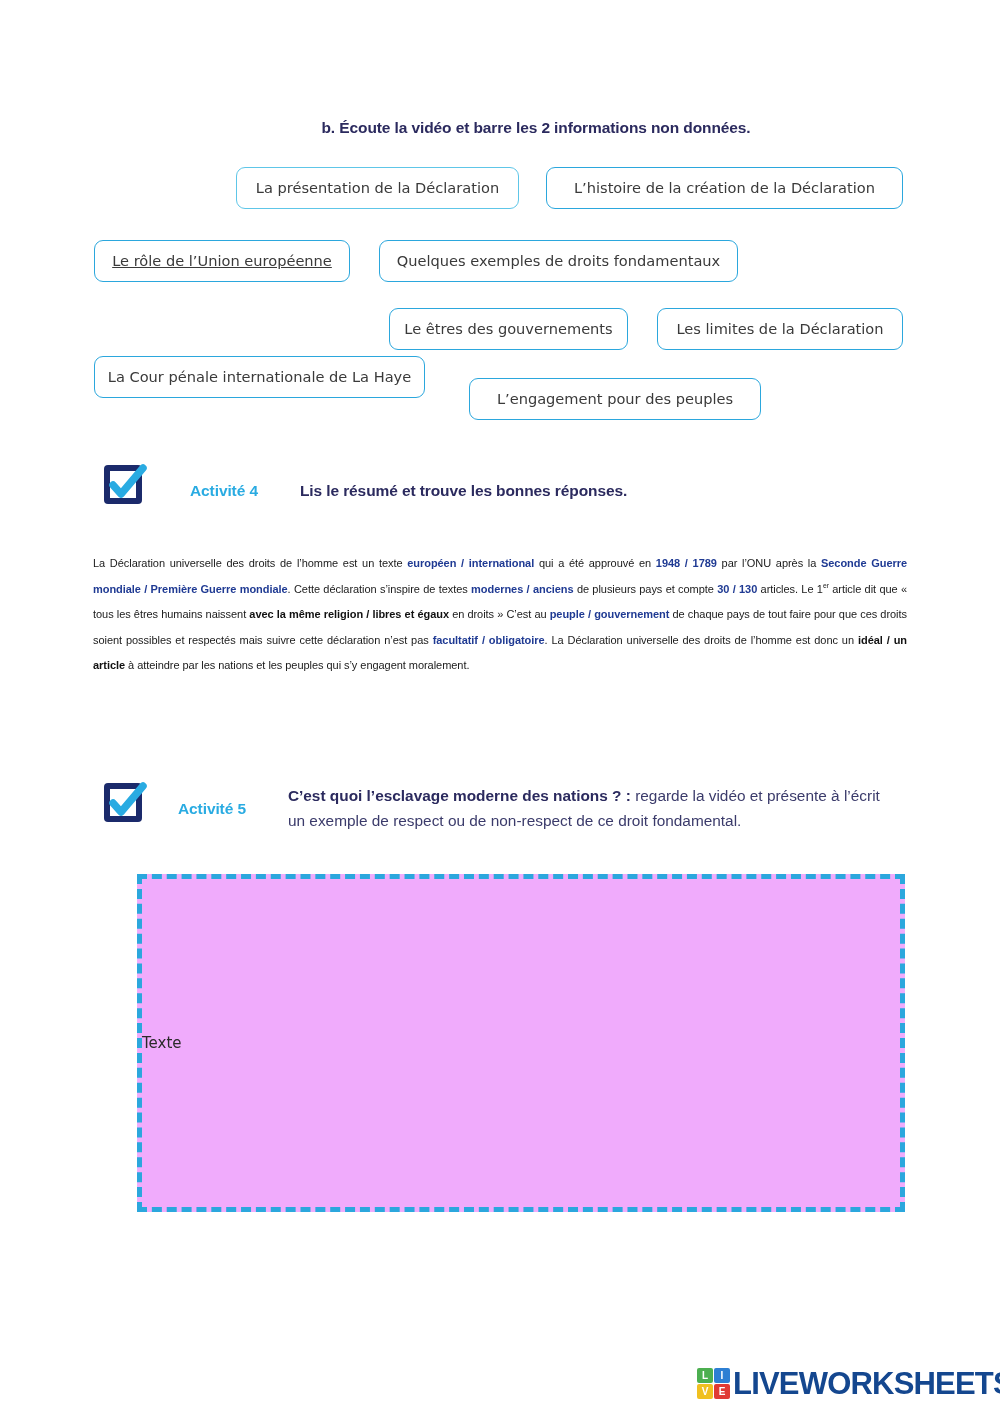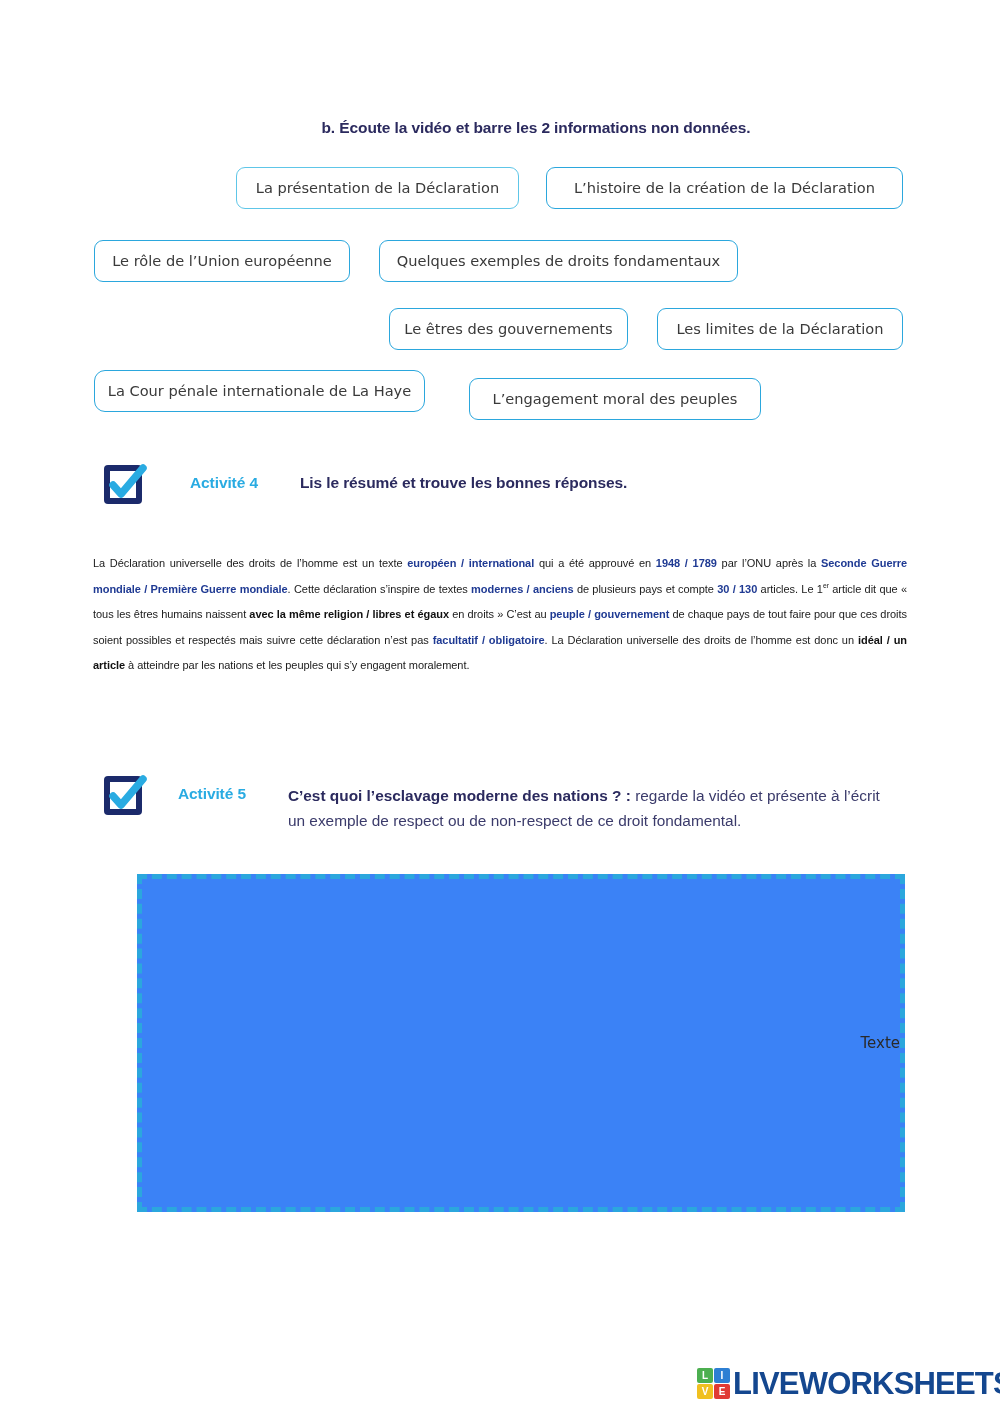--- a/index.html
+++ b/index.html
@@ -48,21 +48,21 @@
     padding: 0 10px;
     white-space: nowrap;
     line-height: 1;
   }
   .opt.strong-border { border-color: #2ba7dd; }
 
   
   .act {
     position: absolute;
     display: flex;
-    align-items: flex-start;
+    align-items: center;
   }
   .act-icon {
     position: relative;
     width: 47px;
     height: 47px;
     flex: 0 0 47px;
   }
   .act-icon svg { display: block; }
   .act-label {
     color: #29abe2;
@@ -105,24 +105,24 @@
 
   
   .answer-box {
     position: absolute;
     left: 137px;
     top: 874px;
     width: 768px;
     height: 338px;
     box-sizing: border-box;
     border: 5px dashed #2ba7dd;
-    background: #3b82f6;
-    display: flex;
-    align-items: center;
-    justify-content: flex-end;
+    background: #f0abfc;
+    display: flex;
+    align-items: center;
+    justify-content: flex-start;
   }
   .answer-placeholder {
     font-family: "DejaVu Sans", sans-serif;
     font-size: 15px;
     color: #2a2a2a;
   }
 
   
   .logo {
     position: absolute;
@@ -165,31 +165,31 @@
 </style>
 </head>
 <body>
 
 <div class="q-heading">b. Écoute la vidéo et barre les 2 informations non données.</div>
 
 <div class="opt" style="left:236px; top:167px; width:283px; height:42px;">La présentation de la Déclaration</div>
 
 <div class="opt strong-border" style="left:546px; top:167px; width:357px; height:42px;">L’histoire de la création de la Déclaration</div>
 
-<div class="opt strong-border" style="left:94px; top:240px; width:256px; height:42px;">Le rôle de l’Union européenne</div>
+<div class="opt strong-border" style="left:94px; top:240px; width:256px; height:42px;text-decoration:underline;">Le rôle de l’Union européenne</div>
 
 <div class="opt strong-border" style="left:379px; top:240px; width:359px; height:42px;">Quelques exemples de droits fondamentaux</div>
 
 <div class="opt strong-border" style="left:389px; top:308px; width:239px; height:42px;">Le êtres des gouvernements</div>
 
 <div class="opt strong-border" style="left:657px; top:308px; width:246px; height:42px;">Les limites de la Déclaration</div>
 
-<div class="opt strong-border" style="left:94px; top:370px; width:331px; height:42px;border-radius:11px;">La Cour pénale internationale de La Haye</div>
-
-<div class="opt strong-border" style="left:469px; top:378px; width:292px; height:42px;">L’engagement moral des peuples</div>
+<div class="opt strong-border" style="left:94px; top:356px; width:331px; height:42px;">La Cour pénale internationale de La Haye</div>
+
+<div class="opt strong-border" style="left:469px; top:378px; width:292px; height:42px;">L’engagement pour des peuples</div>
 
 <div class="act" style="left:101px; top:461px;">
   <span class="act-icon">
     <svg width="47" height="47" viewBox="0 0 47 47" aria-hidden="true">
       <rect x="3" y="4" width="38" height="39" rx="4" ry="4" fill="#1b2a6b"></rect>
       <rect x="9" y="10" width="26" height="27" fill="#ffffff"></rect>
       <path d="M12 24 L20 33 L42 7" fill="none" stroke="#29abe2" stroke-width="7.5" stroke-linecap="round" stroke-linejoin="round"></path>
     </svg>
   </span>
   <span class="act-label" style="margin-left:42px; margin-top:13px;">Activité 4</span>

